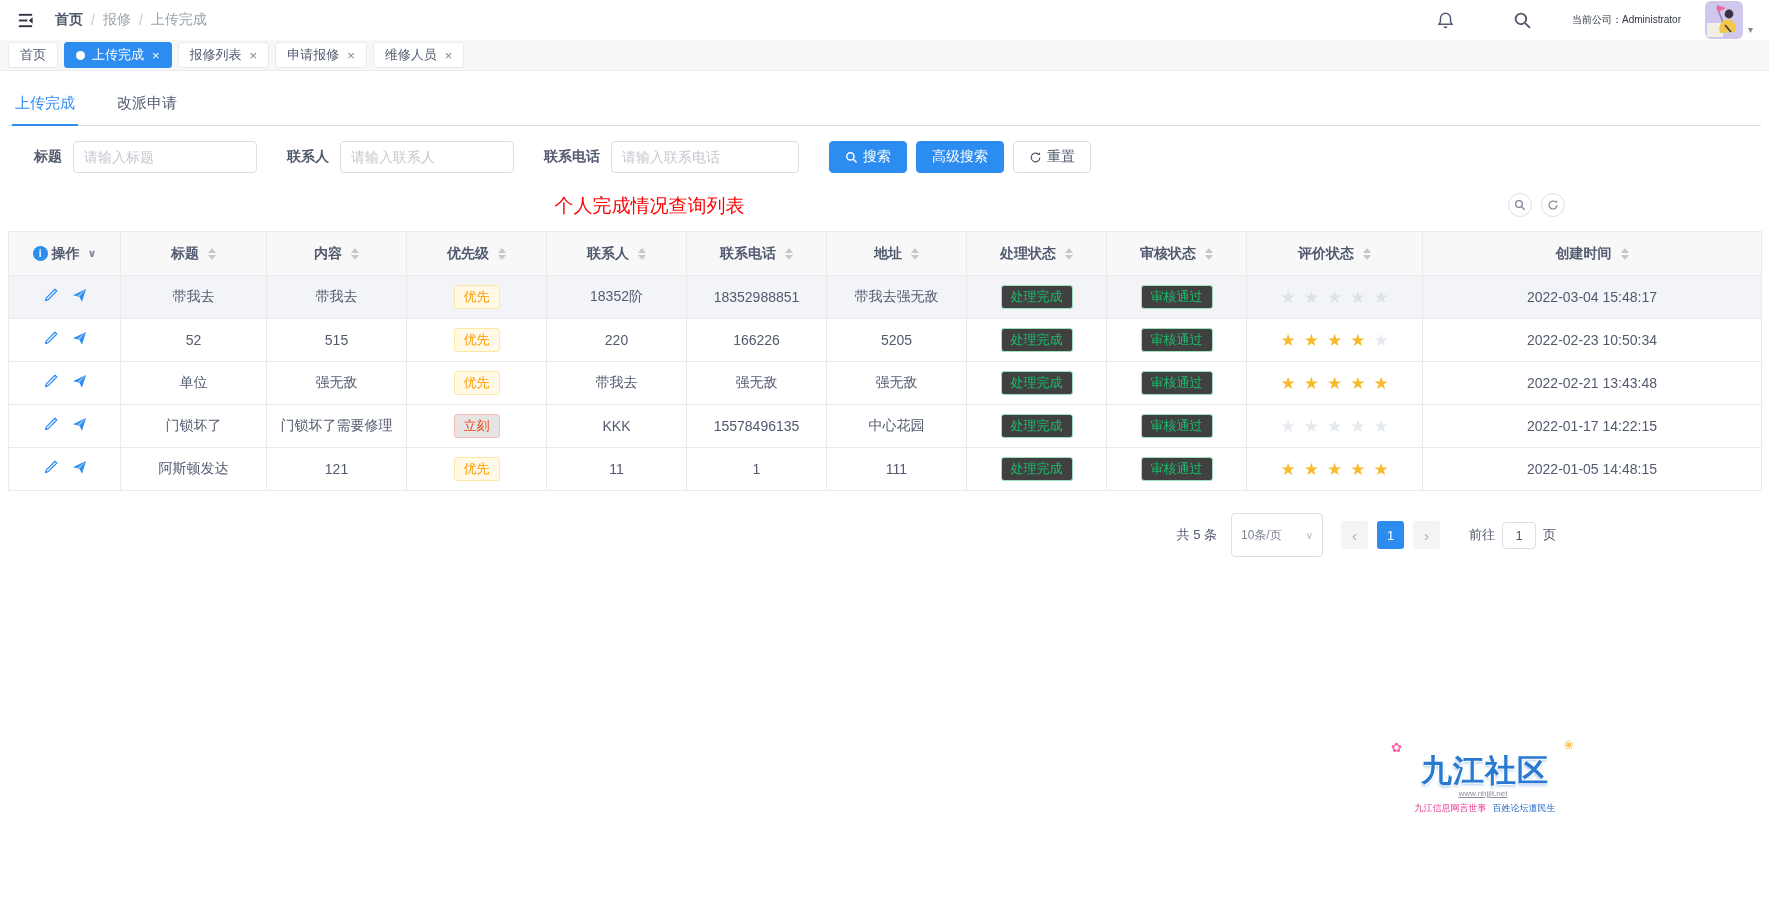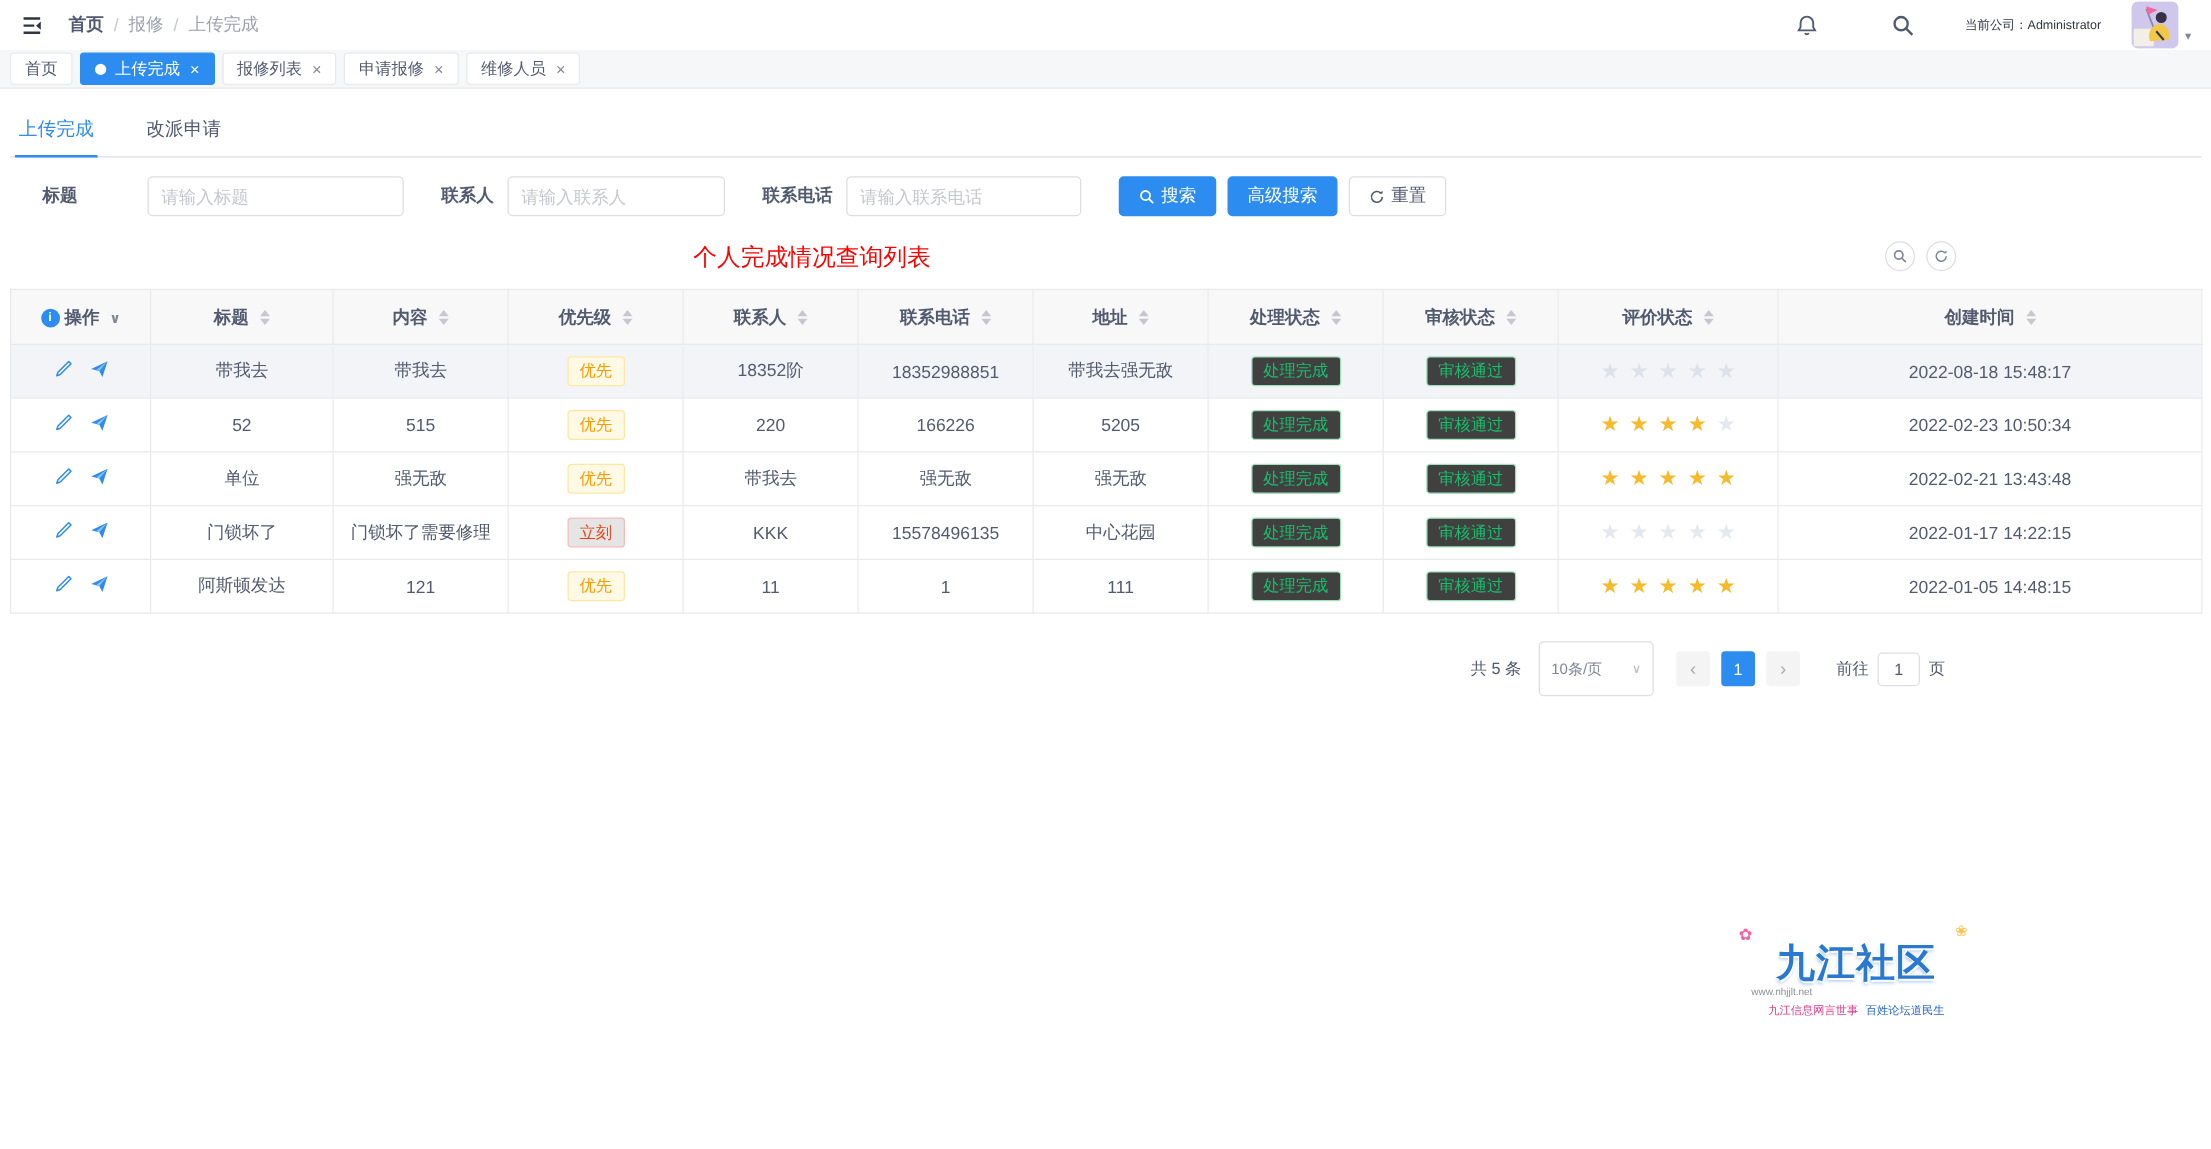--- a/index.html
+++ b/index.html
@@ -84,21 +84,21 @@
   .pg-btn.current { background:#2d8cf0; color:#fff; font-size:13px; }
   .pg-goto { margin:0 7px 0 20px; }
   .pg-input { width:34px; height:27px; border:1px solid #dcdee2; border-radius:4px; text-align:center; font-size:13px; color:#515a6e; outline:none; }
   .pg-unit { margin-left:7px; }
   
   .site-logo { position:absolute; right:200px; bottom:104px; width:168px; text-align:center; }
   .logo-main { position:relative; font-size:31px; font-weight:800; letter-spacing:1px; color:#2979d1;
                text-shadow:1px 1px 0 #fff, -1px -1px 0 #fff, 0 2px 3px rgba(41,121,209,.45); }
   .logo-flower-pink { position:absolute; left:-10px; top:-10px; font-size:13px; color:#ff5fa2; text-shadow:none; }
   .logo-flower-yellow { position:absolute; right:-6px; top:-12px; font-size:12px; color:#ffc24b; text-shadow:none; }
-  .logo-url { font-size:8px; color:#8a8f99; text-align:left; padding-right:4px; margin-top:-3px; }
+  .logo-url { font-size:8px; color:#8a8f99; text-align:center; padding-right:4px; margin-top:-3px;text-decoration:underline; }
   .logo-tagline { margin-top:4px; font-size:9px; white-space:nowrap; }
   .logo-tagline .lt { color:#e23a8e; margin-right:6px;text-align:center; }
   .logo-tagline .rt { color:#2466c9; }
 </style>
 </head>
 <body>
 
 <header class="navbar">
   <span class="hamburger">
     <svg width="19" height="19" viewBox="0 0 20 20">
@@ -171,21 +171,21 @@
 
 <div class="content">
   <div class="sub-tabs">
       <div class="sub-tab active">上传完成</div>
       <div class="sub-tab">改派申请</div>
     </div>
 
   <form class="search-form">
     <span id="form-fields" style="display:contents"><div class="field">
           <label class="f-label">标题</label>
-          <input class="f-input" placeholder="请输入标题" style="width: 205px; margin-left: 45px;">
+          <input class="f-input" placeholder="请输入标题" style="width: 184px;">
         </div><div class="field">
           <label class="f-label">联系人</label>
           <input class="f-input" placeholder="请输入联系人" style="width: 174px;">
         </div><div class="field">
           <label class="f-label">联系电话</label>
           <input class="f-input" placeholder="请输入联系电话" style="width: 188px;">
         </div></span>
     <button class="btn btn-primary">
       <svg width="13" height="13" viewBox="0 0 18 18" fill="none" stroke="#fff" stroke-width="2">
           <circle cx="7.5" cy="7.5" r="5"></circle>
@@ -332,21 +332,21 @@
             </span></td>
           <td>带我去</td>
           <td>带我去</td>
           <td><span class="tag warning">优先</span></td>
           <td>18352阶</td>
           <td>18352988851</td>
           <td>带我去强无敌</td>
           <td><span class="tag success">处理完成</span></td>
           <td><span class="tag success">审核通过</span></td>
           <td><span class="star">★</span><span class="star">★</span><span class="star">★</span><span class="star">★</span><span class="star">★</span></td>
-          <td>2022-08-18 15:48:17</td>
+          <td>2022-03-04 15:48:17</td>
         </tr>
         <tr>
           <td><span class="op-btn">
               <svg width="15" height="15" viewBox="0 0 16 16">
                 <path d="M12.8 1.3l1.9 1.9-9.2 9.2-2.9 1 1-2.9 9.2-9.2z" fill="none" stroke="#2d8cf0" stroke-width="1.3" stroke-linejoin="round"></path>
               </svg>
             </span><span class="op-btn">
               <svg width="15" height="15" viewBox="0 0 16 16">
                 <path d="M1 7.6L15 1l-4.4 13.6-2.7-5.2L1 7.6z" fill="#2d8cf0"></path>
                 <path d="M7.9 9.4L15 1 5.6 8.3l2.3 1.1z" fill="#8cc2f7"></path>

